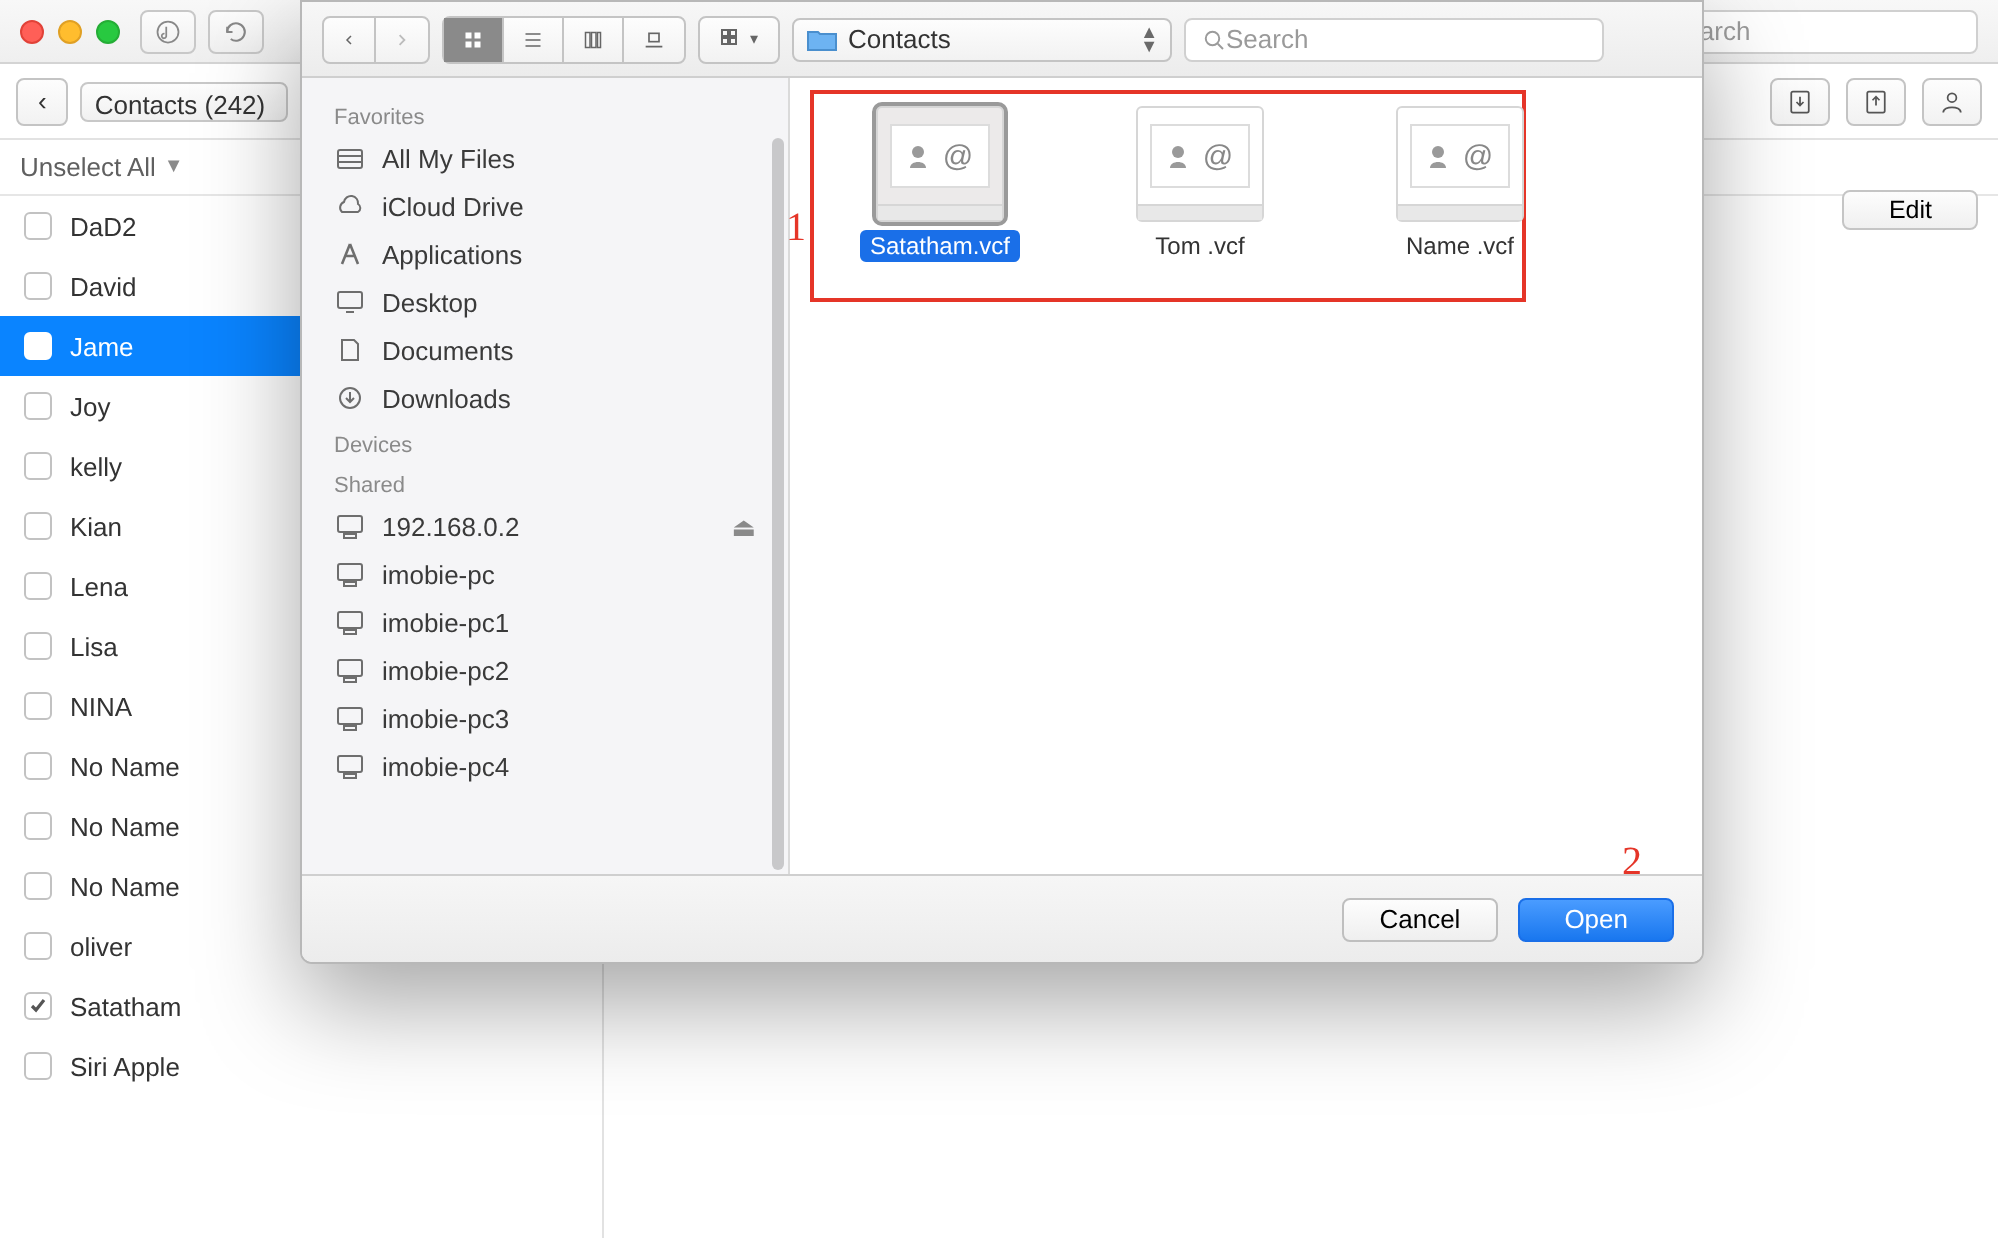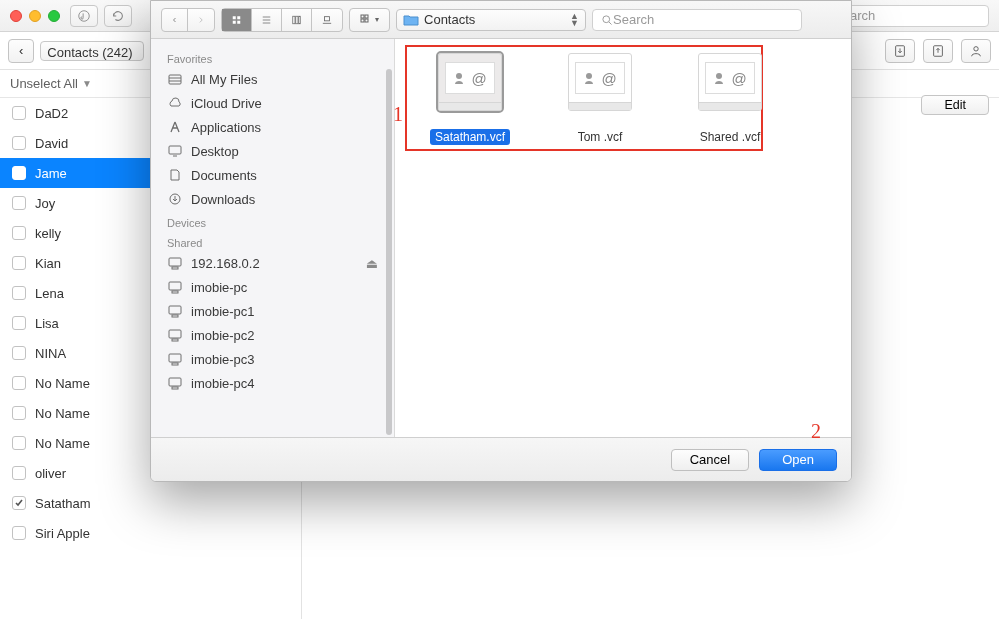--- a/index.html
+++ b/index.html
@@ -58,21 +58,21 @@
 
 .finder-content { flex:1; background:#fff; position:relative; padding:14px;}
 .annotate-box { position:absolute; top:6px; left:10px; width:358px; height:106px; border:2px solid #e53528;}
 .annot1 { position:absolute; left:-14px; top:56px; color:#e53528; font-size:20px; font-family:"Times New Roman",serif;}
 .file-grid { display:flex; gap:40px; padding-left:16px;}
 .file-item { width:90px; display:flex; flex-direction:column; align-items:center; gap:4px;}
 .file-icon { width:64px; height:58px; border:1px solid #d6d6d6; border-radius:3px; background:#fff; display:flex; flex-direction:column; align-items:center; justify-content:flex-start; padding-top:8px; position:relative;}
 .file-icon.selected { outline:2px solid #9a9a9a; background:#eceaea;}
 .file-icon .card { width:50px; height:32px; background:#fff; border:1px solid #dcdcdc; display:flex; align-items:center; justify-content:center; gap:2px;}
 .file-icon .basebar { position:absolute; bottom:0; left:0; right:0; height:8px; background:#e8e8e8; border-top:1px solid #d6d6d6;}
-.file-label { font-size:12px; padding:1px 5px; border-radius:3px; white-space:nowrap;margin-top:14px;}
+.file-label { font-size:12px; padding:1px 5px; border-radius:3px; white-space:nowrap;}
 .file-label.selected { background:#1a6fe8; color:#fff;}
 
 .modal-footer { height:44px; background:linear-gradient(#f6f6f6,#ececec); border-top:1px solid #cfcfcf; display:flex; align-items:center; justify-content:flex-end; padding:0 14px; gap:10px; position:relative;}
 .btn-cancel { height:22px; padding:0 18px; border:1px solid #bfbfbf; border-radius:4px; background:linear-gradient(#fdfdfd,#efefef); font-size:13px;}
 .btn-open { height:22px; padding:0 22px; border:1px solid #1a6fe8; border-radius:4px; background:linear-gradient(#4a9cff,#1977ef); color:#fff; font-size:13px;}
 .annot2 { position:absolute; right:30px; top:-18px; color:#e53528; font-size:20px; font-family:"Times New Roman",serif;}
 </style>
 </head>
 <body>
 
@@ -408,21 +408,21 @@
             <div class="file-icon">
               <div class="card">
                 <svg width="16" height="16" viewBox="0 0 16 16">
                   <circle cx="6" cy="6" r="3" fill="#9a9a9a"></circle>
                   <path d="M2 14 C2 10 10 10 10 14" fill="#9a9a9a"></path>
                 </svg>
                 <span style="font-size:15px;color:#888;">@</span>
               </div>
               <div class="basebar"></div>
             </div>
-            <div class="file-label">Shared .vcf</div>
+            <div class="file-label">Name .vcf</div>
           </div>
         </div>
     </div>
   </div>
 
   <div class="modal-footer">
     <div class="annot2">2</div>
     <button class="btn-cancel">Cancel</button>
     <button class="btn-open">Open</button>
   </div>

